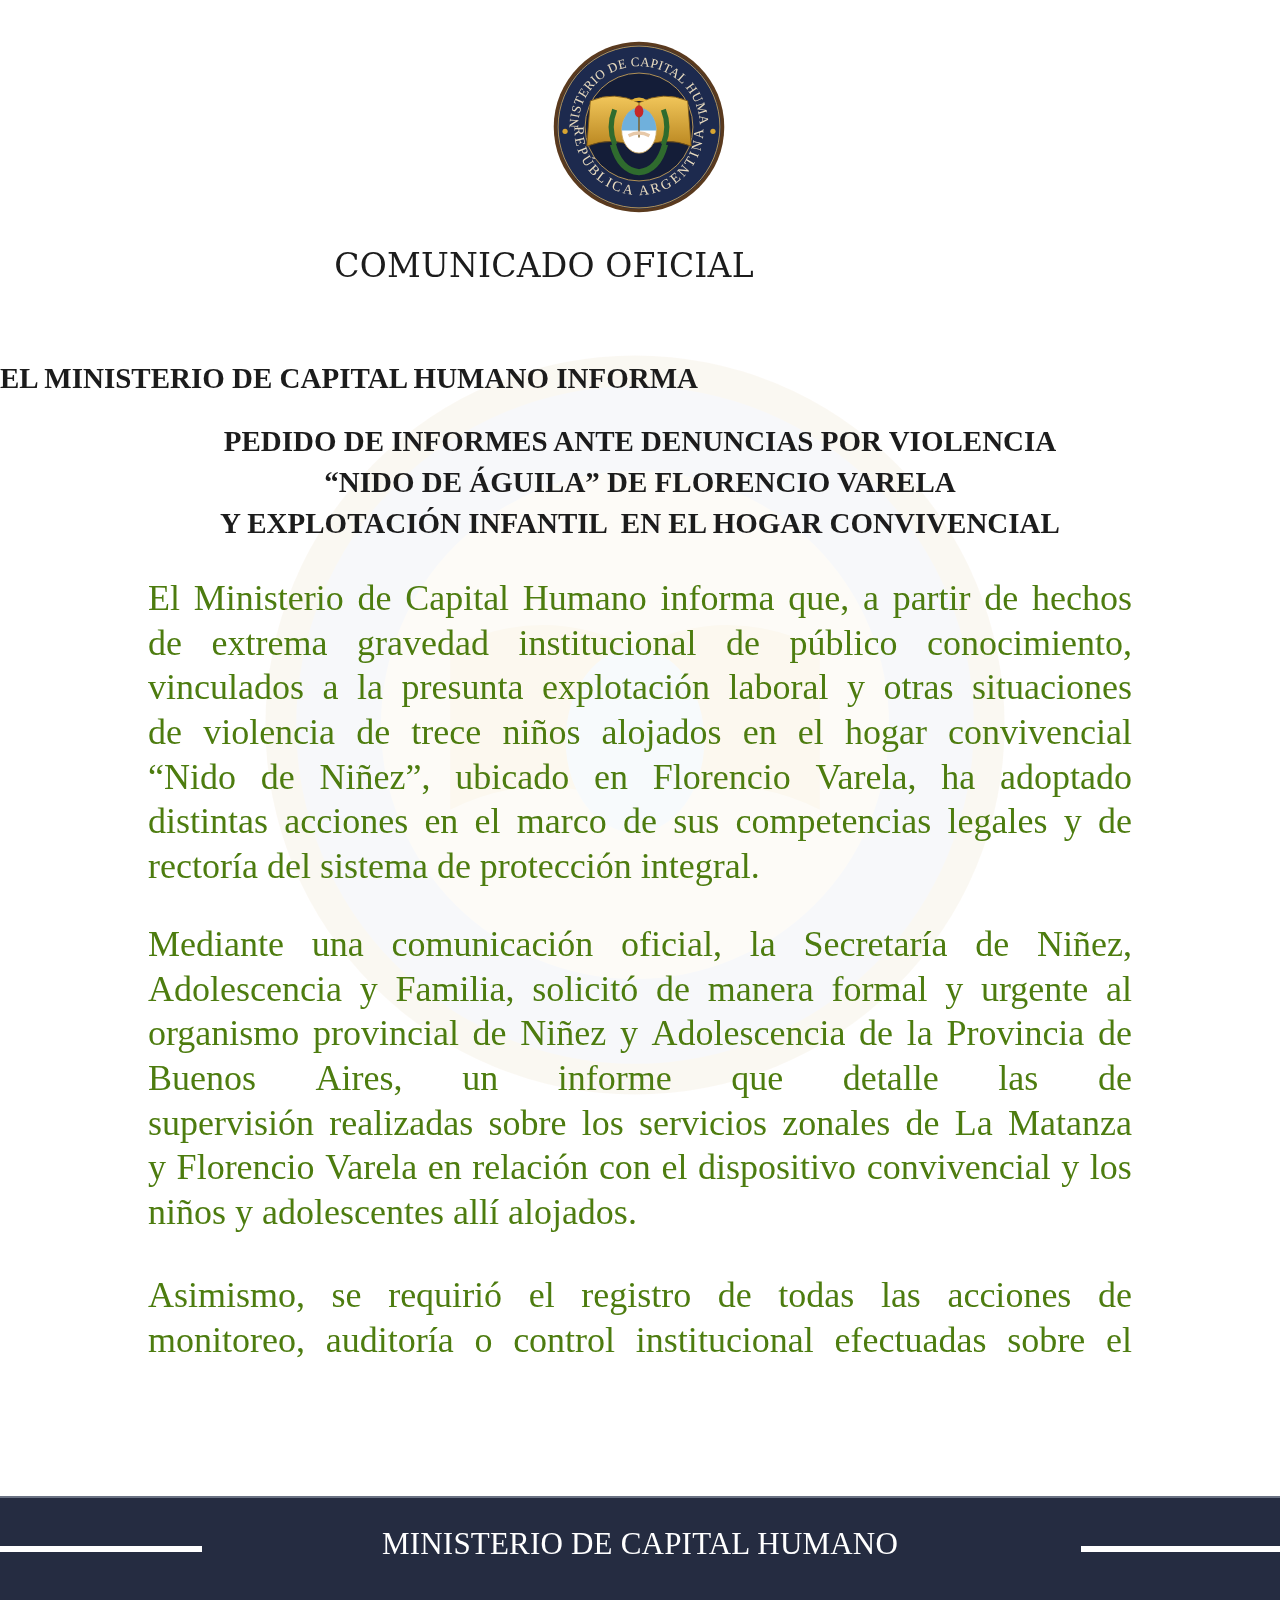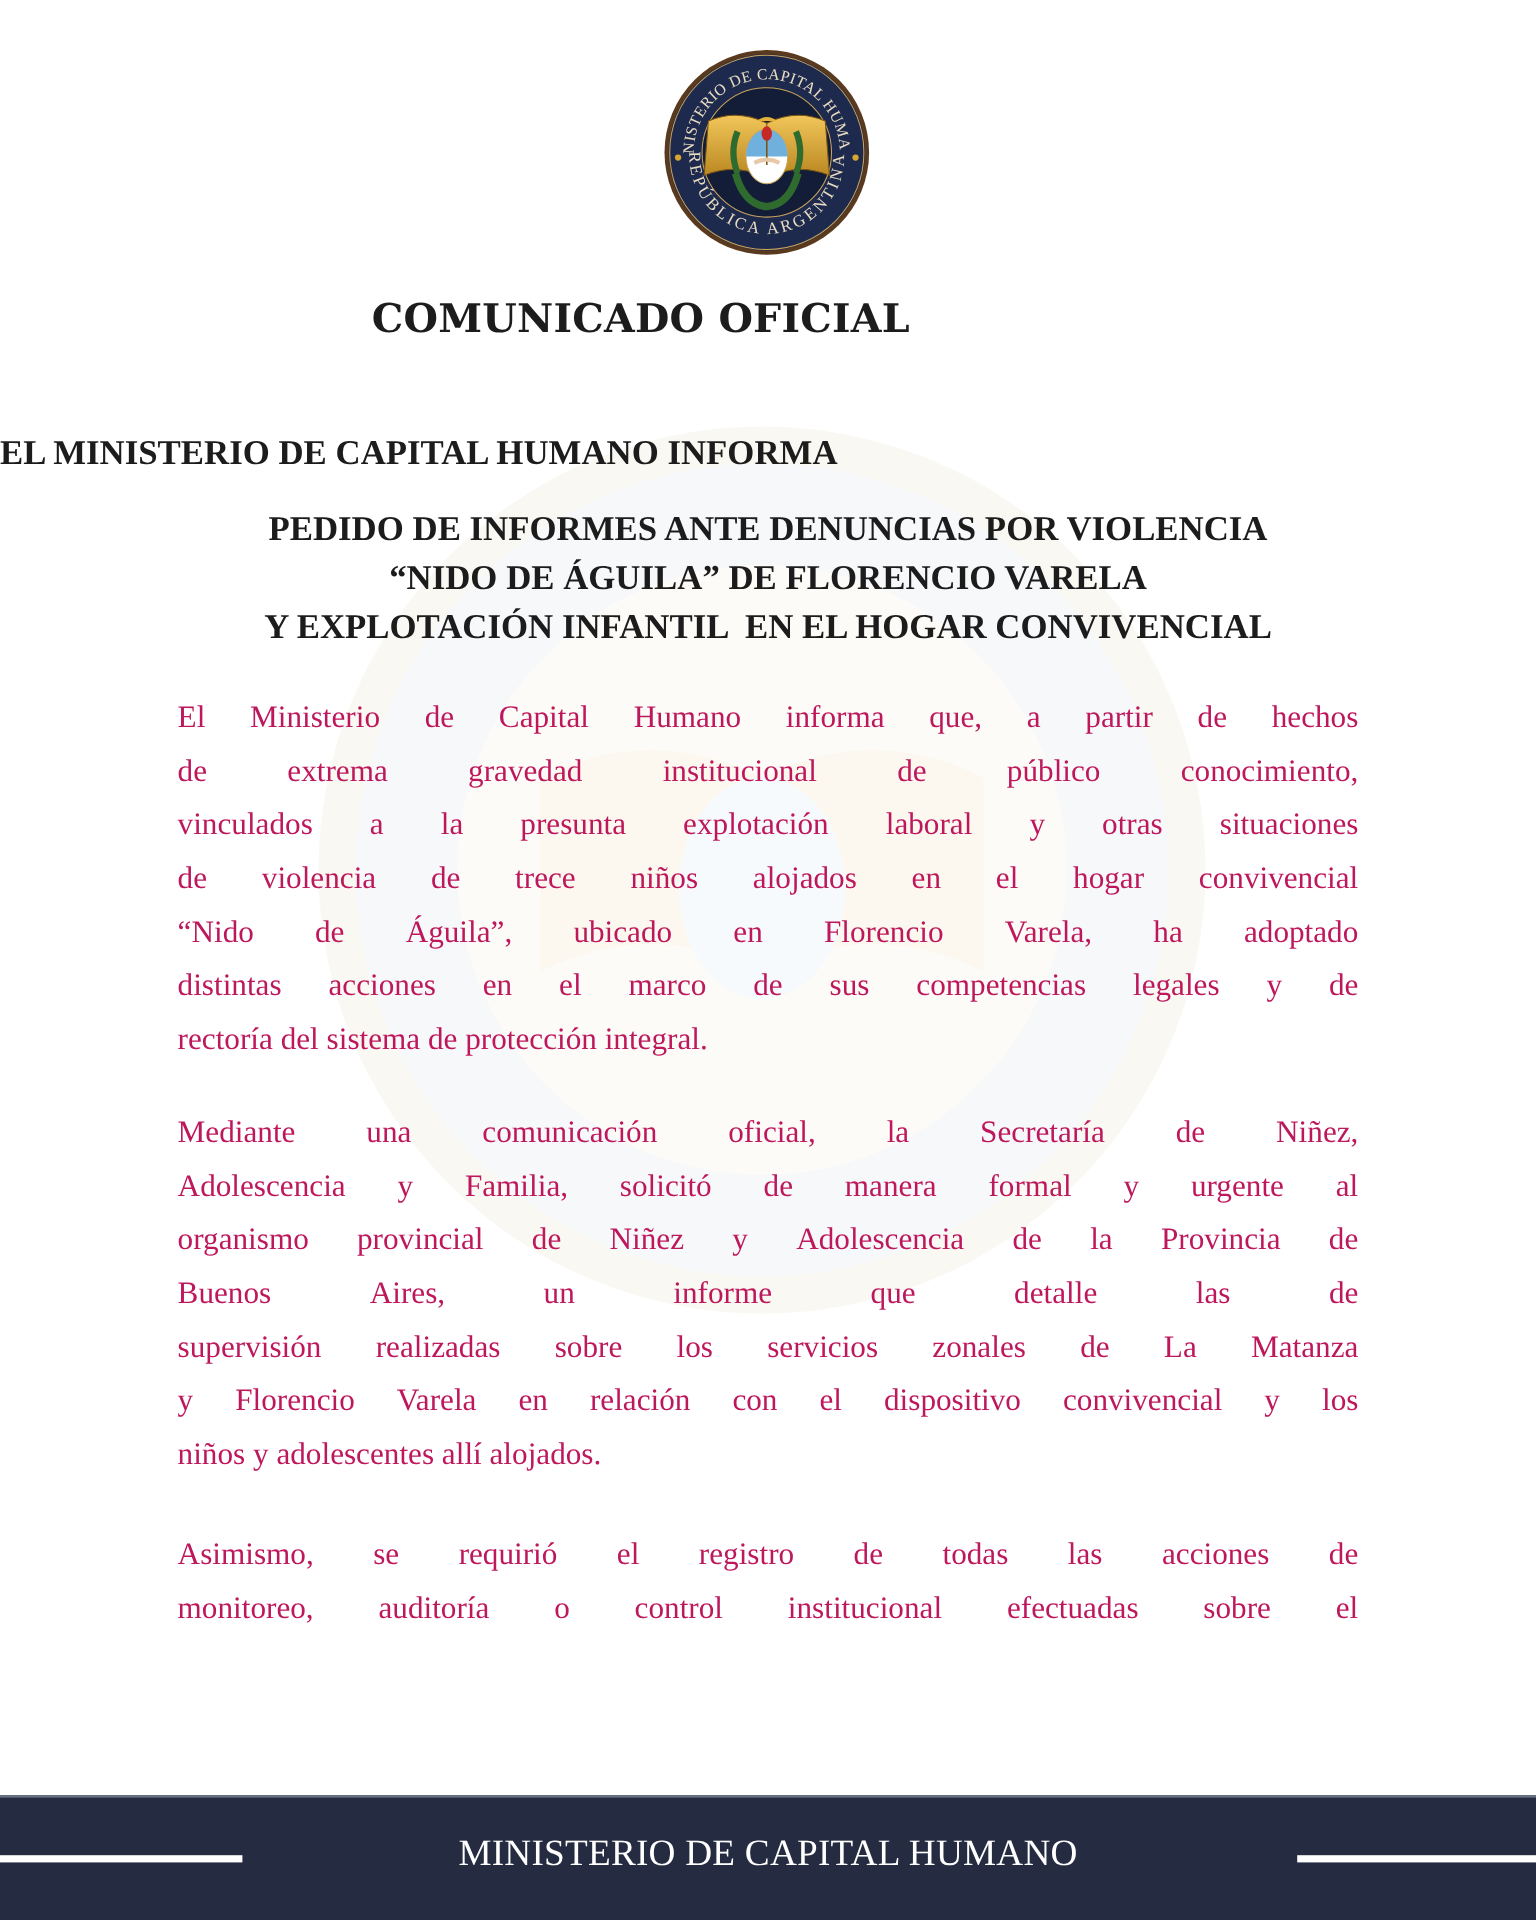--- a/index.html
+++ b/index.html
@@ -11,42 +11,42 @@
       border-radius: 50%; opacity: 0.07; pointer-events: none;
     }
     .watermark svg { width: 100%; height: 100%; }
 
     .seal {
       position: absolute; left: 552px; top: 40px; width: 174px; height: 174px;
     }
     .seal svg { width: 100%; height: 100%; }
 
     .doc-title {
-      position: absolute; left: 4px; width: 1060px; top: 246px;
-      text-align: center; font-family: "DejaVu Serif", serif; font-weight: bold;
+      position: absolute; left: 14px; width: 1060px; top: 246px;
+      text-align: center; font-family: "DejaVu Serif", serif; font-weight: normal;
       font-size: 33px; letter-spacing: 0.2px; color: #1c1c1c;
     }
 
     .subhead {
       position: absolute; left: 0; width: 1242px; top: 362px;
       font-family: "Liberation Serif", serif; font-weight: bold;
       font-size: 29px; color: #1c1c1c;
     }
 
     .headline {
       position: absolute; left: 140px; width: 1000px; top: 421px;
       text-align: center; font-family: "Liberation Serif", serif; font-weight: bold;
       font-size: 29px; line-height: 41px; color: #1c1c1c;
     }
     .headline span { display: block; white-space: pre; }
 
     .body-text {
       position: absolute; left: 148px; width: 984px;
-      font-family: "Liberation Serif", serif; font-size: 26px; line-height: 44.7px;
-      color: #be185d; text-align: justify;
+      font-family: "Liberation Serif", serif; font-size: 36px; line-height: 44.7px;
+      color: #4d7c0f; text-align: justify;
     }
     .body-text .ln { display: block; text-align: justify; text-align-last: justify; height: 44.7px; white-space: nowrap; }
     .body-text .ln.last { text-align-last: left; }
     .ln-inner { display: flex; justify-content: space-between; width: 100%; }
     .p1 { top: 576px; }
     .p2 { top: 922px; }
     .p3 { top: 1273px; }
 
     .footer {
       position: absolute; left: 0; top: 1496px; width: 1280px; height: 104px;
@@ -176,21 +176,21 @@
         <span>en</span>
         <span>el</span>
         <span>hogar</span>
         <span>convivencial</span>
       </span>
     </span>
   <span class="ln">
       <span class="ln-inner">
         <span>“Nido</span>
         <span>de</span>
-        <span>Águila”,</span>
+        <span>Niñez”,</span>
         <span>ubicado</span>
         <span>en</span>
         <span>Florencio</span>
         <span>Varela,</span>
         <span>ha</span>
         <span>adoptado</span>
       </span>
     </span>
   <span class="ln">
       <span class="ln-inner">

